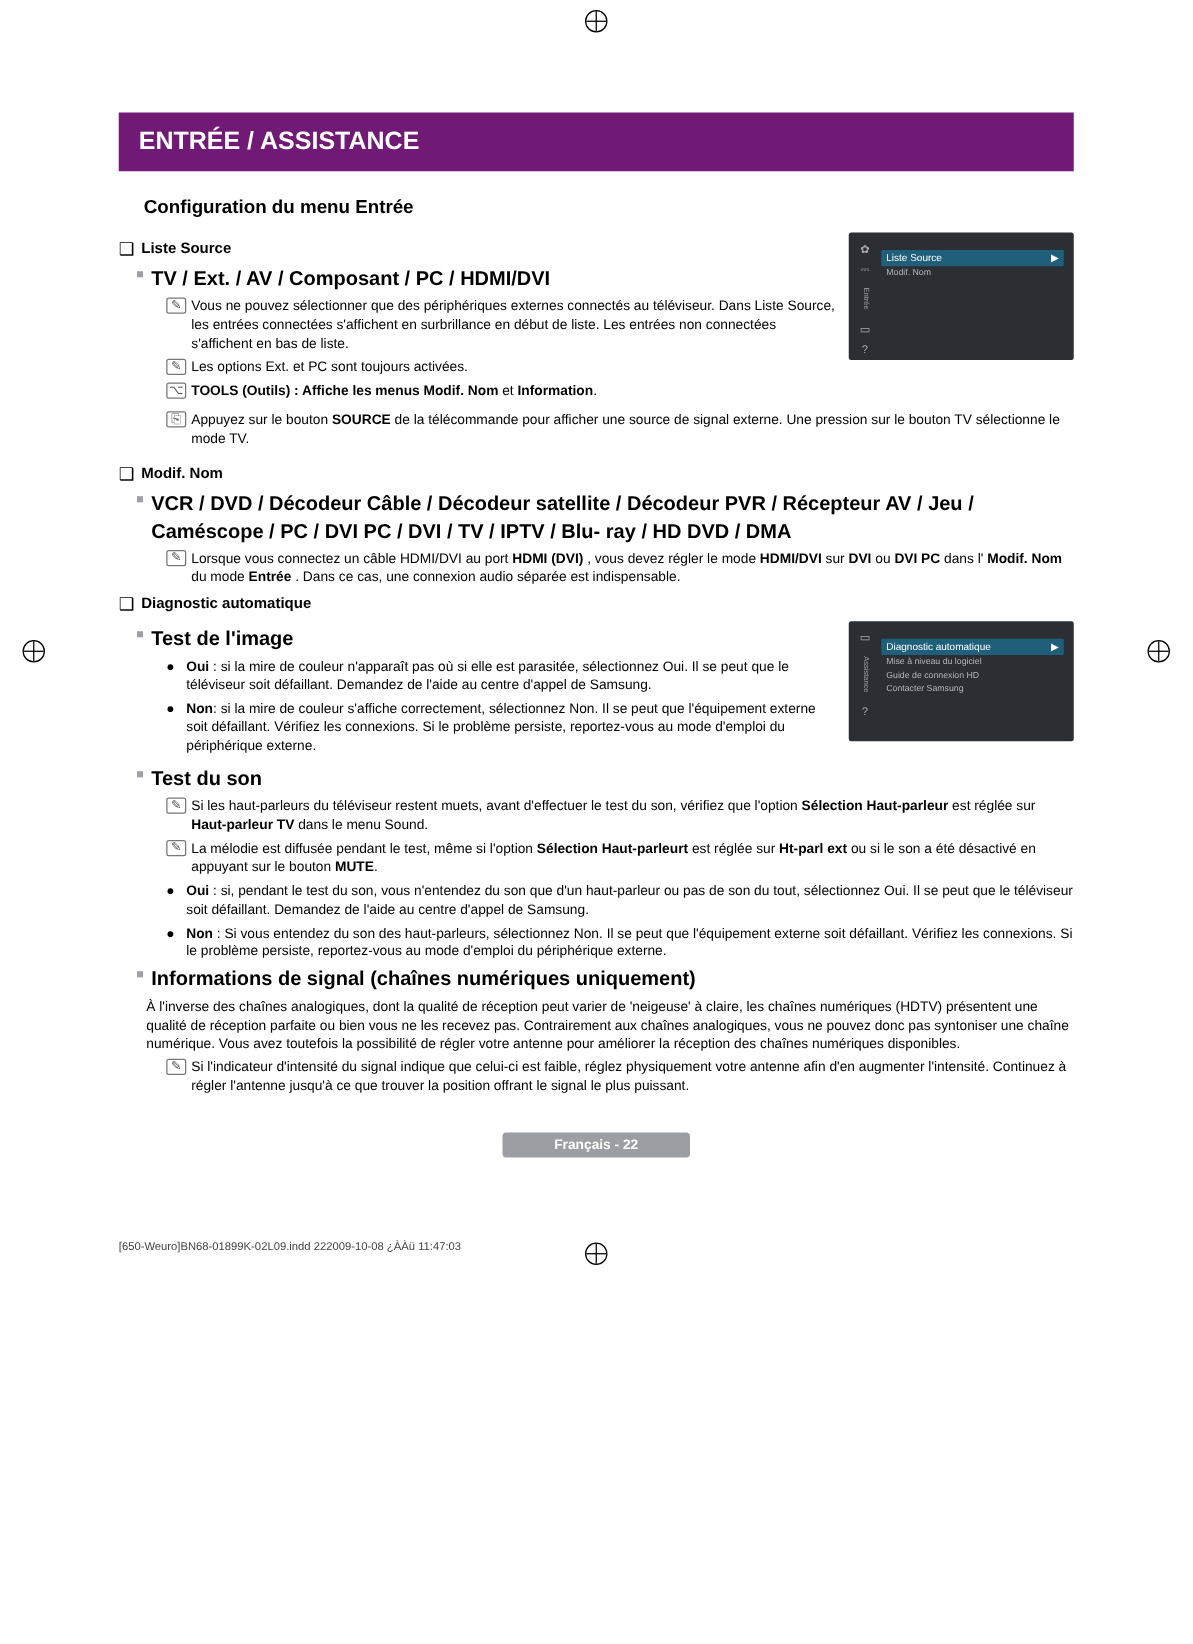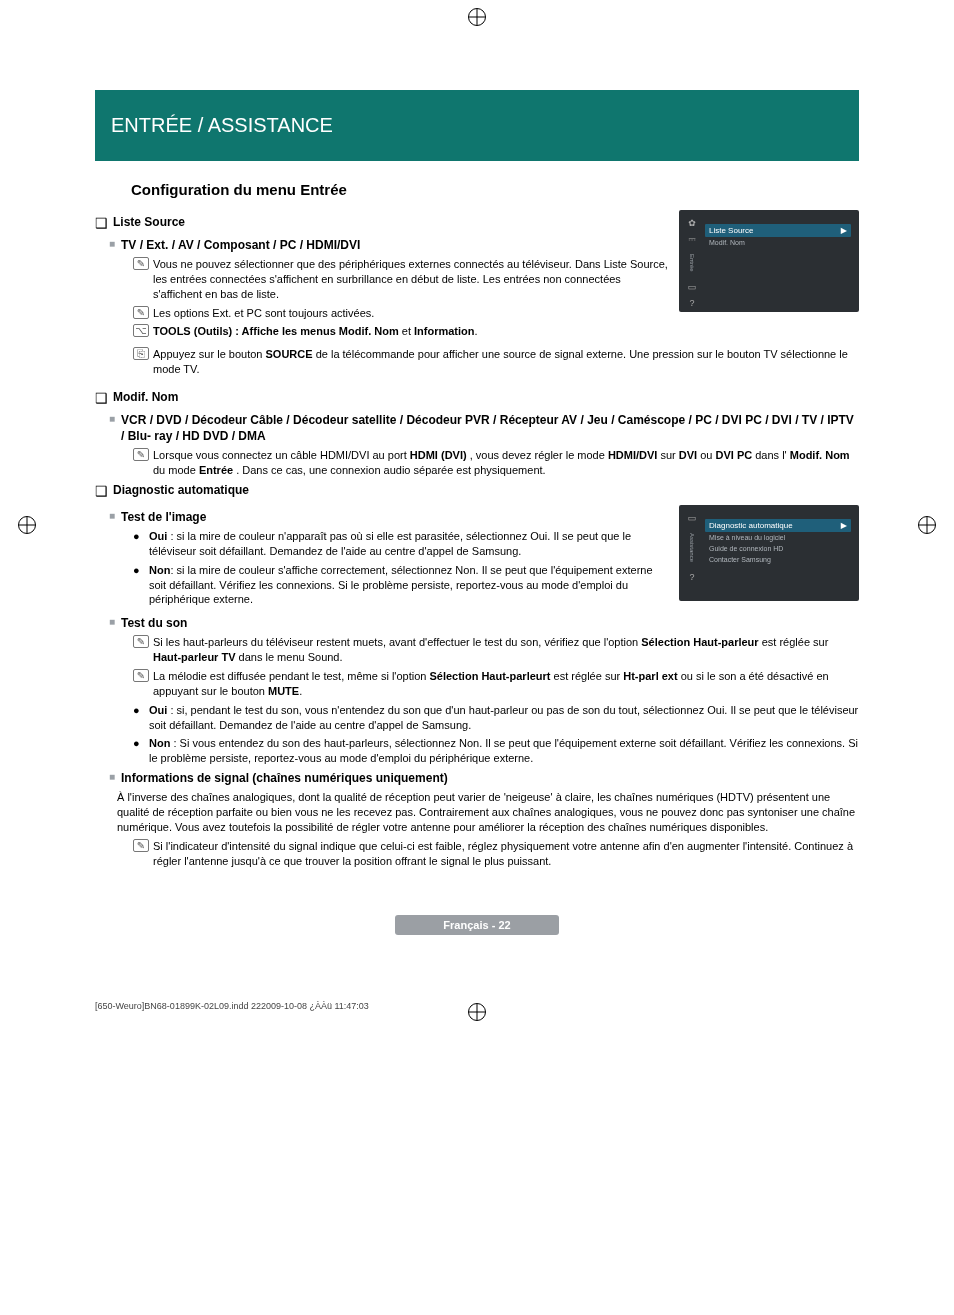--- a/index.html
+++ b/index.html
@@ -26,33 +26,32 @@
   .registration::before { width: 100%; height: 1px; top: 50%; left: 0; transform: translateY(-50%); }
   .registration::after  { height: 100%; width: 1px; left: 50%; top: 0; transform: translateX(-50%); }
   .reg-top    { top: 8px; left: 50%; transform: translateX(-50%); }
   .reg-left   { top: 50%; left: 18px; transform: translateY(-50%); }
   .reg-right  { top: 50%; right: 18px; transform: translateY(-50%); }
   .reg-bottom { bottom: 30px; left: 50%; transform: translateX(-50%); }
 
   .page { padding: 70px 95px 40px 95px; }
 
   .banner {
-    background: #0f766e;
+    background: #701a75;
     color: #fff;
     font-size: 20px;
-    font-weight: normal;
-    padding: 24px 16px;
+    font-weight: bold;
+    padding: 12px 16px;
     margin-bottom: 18px;
   }
 
   .section-head {
     display: flex;
     align-items: flex-end;
     margin: 14px 0 10px 0;
-    gap: 16px;
   }
   .section-head .bar {
     width: 6px;
     background: #6f7885;
     margin-right: 14px;
   }
   .section-head .title {
     font-size: 15px;
     font-weight: bold;
     padding: 2px 0;
@@ -120,29 +119,29 @@
   .note-mark {
     width: 16px; flex-shrink: 0; font-size: 10px;
     border: 1px solid #777; border-radius: 2px;
     text-align: center; line-height: 12px; height: 13px;
     margin-right: 4px;
     color: #555;
   }
   .bullet-mark { width: 16px; flex-shrink: 0; font-size: 11px; }
 
   .q-title { font-weight: bold; font-size: 12px; }
-  .sq-title { font-weight: bold; font-size: 12px; }
+  .sq-title { font-weight: bold; font-size: 16px; }
 
   .para { margin: 4px 0 4px 22px; line-height: 1.35; }
 
   b { font-weight: bold; }
 
   .footer-pill {
-    width: 164px;
-    margin: 46px auto 6px auto;
+    width: 150px;
+    margin: 29px auto 6px auto;
     background: #9b9fa4;
     color: #fff;
     text-align: center;
     font-size: 11px;
     padding: 4px 0;
     border-radius: 3px;
     font-weight: bold;
   }
 
   .print-line {
@@ -250,21 +249,21 @@
       <span>, vous devez régler le mode </span>
       <b>HDMI/DVI</b>
       <span> sur </span>
       <b>DVI</b>
       <span> ou </span>
       <b>DVI PC</b>
       <span> dans l'</span>
       <b>Modif. Nom</b>
       <span> du mode </span>
       <b>Entrée</b>
-      <span>. Dans ce cas, une connexion audio séparée est physiquement.</span>
+      <span>. Dans ce cas, une connexion audio séparée est indispensable.</span>
     </span>
   </div>
 
 
   <div class="q-item">
     <span class="q-mark">❑</span>
     <span class="q-title">Diagnostic automatique</span>
   </div>
 
   <div class="row">

